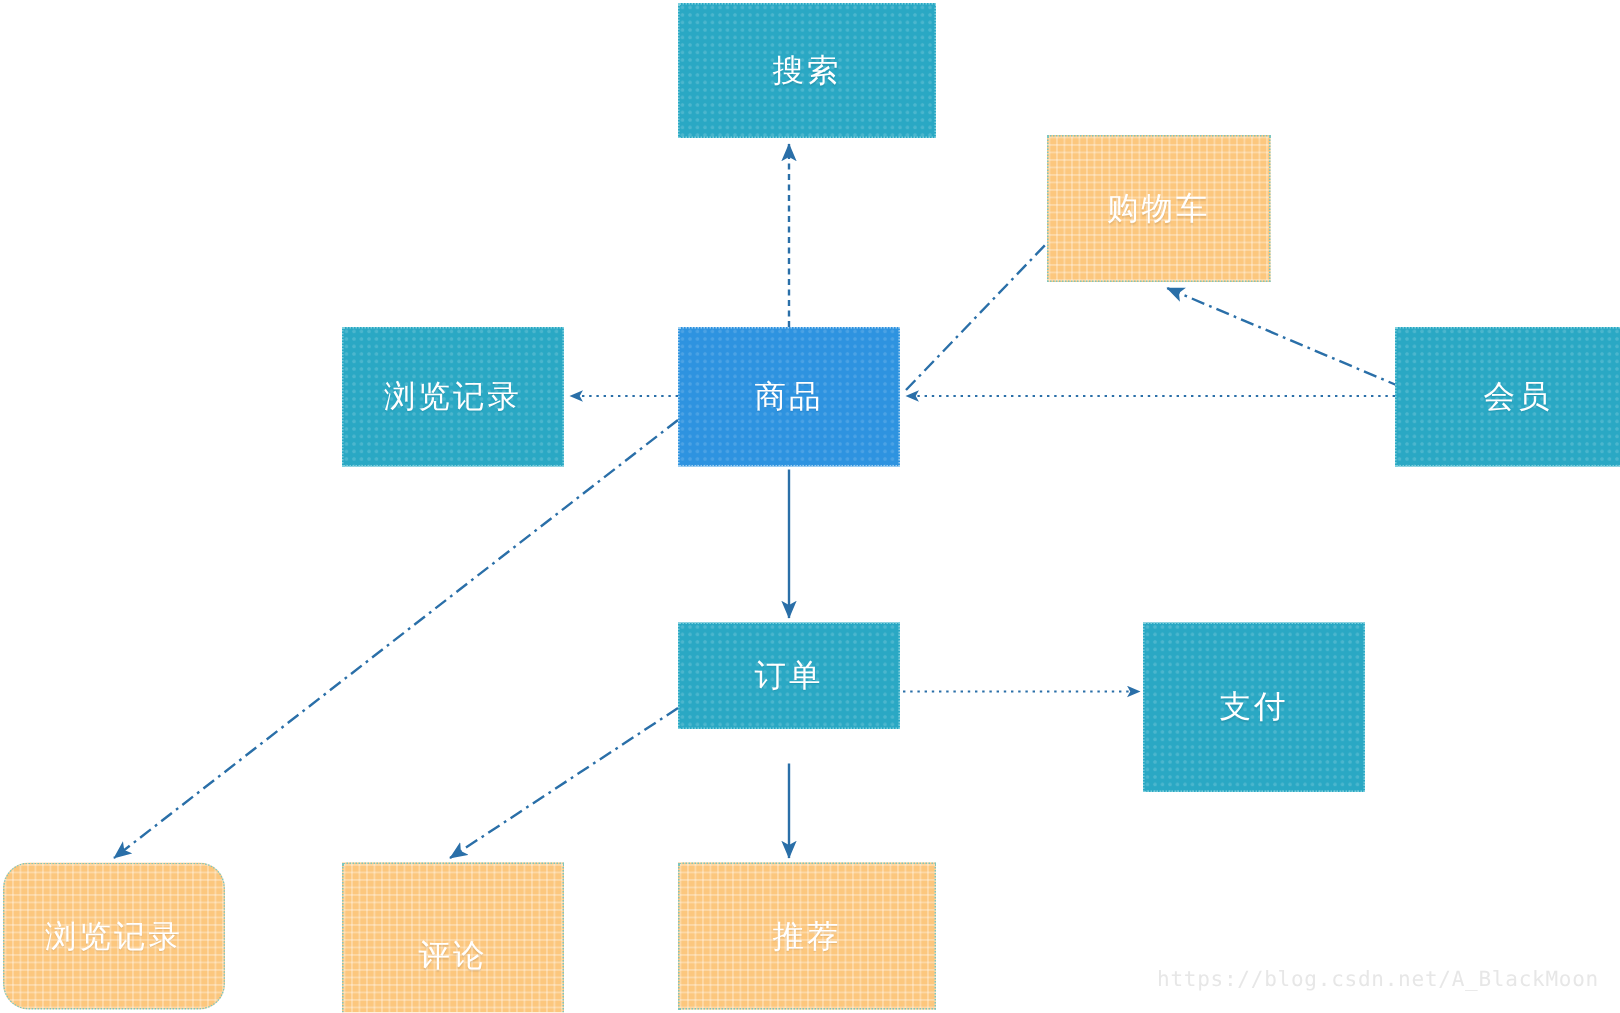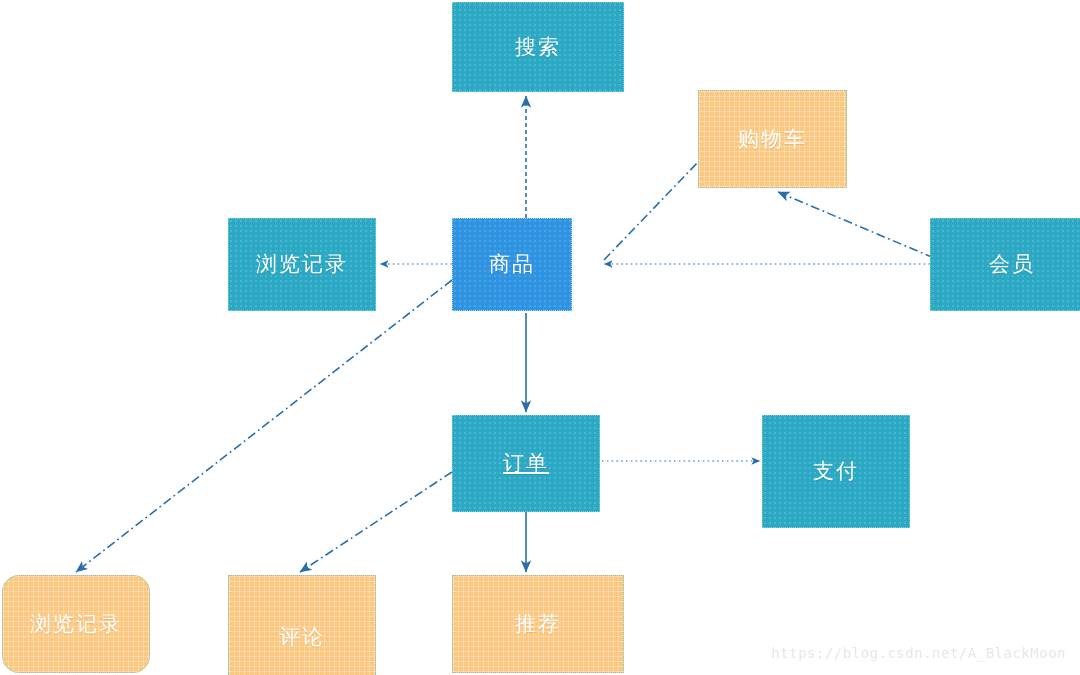--- a/index.html
+++ b/index.html
@@ -106,27 +106,27 @@
   <div id="node-layer">
       <div class="node teal" style="left: 452px; top: 2px; width: 172px; height: 90px;">
         <span class="node-label">搜索</span>
       </div>
       <div class="node orange" style="left: 698px; top: 90px; width: 149px; height: 98px;">
         <span class="node-label">购物车</span>
       </div>
       <div class="node teal" style="left: 228px; top: 218px; width: 148px; height: 93px;">
         <span class="node-label">浏览记录</span>
       </div>
-      <div class="node blue" style="left: 452px; top: 218px; width: 120px; height: 93px;">
+      <div class="node blue" style="left: 452px; top: 218px; width: 148px; height: 93px;">
         <span class="node-label">商品</span>
       </div>
       <div class="node teal" style="left: 930px; top: 218px; width: 164px; height: 93px;">
         <span class="node-label">会员</span>
       </div>
-      <div class="node teal" style="left: 452px; top: 415px; width: 148px; height: 97px; text-decoration: underline;">
+      <div class="node teal" style="left: 452px; top: 415px; width: 148px; height: 71px;">
         <span class="node-label">订单</span>
       </div>
       <div class="node teal" style="left: 762px; top: 415px; width: 148px; height: 113px;">
         <span class="node-label">支付</span>
       </div>
       <div class="node orange" style="left: 2px; top: 575px; width: 148px; height: 98px; border-radius: 17px;">
         <span class="node-label">浏览记录</span>
       </div>
       <div class="node orange" style="left: 228px; top: 575px; width: 148px; height: 124px;">
         <span class="node-label">评论</span>

